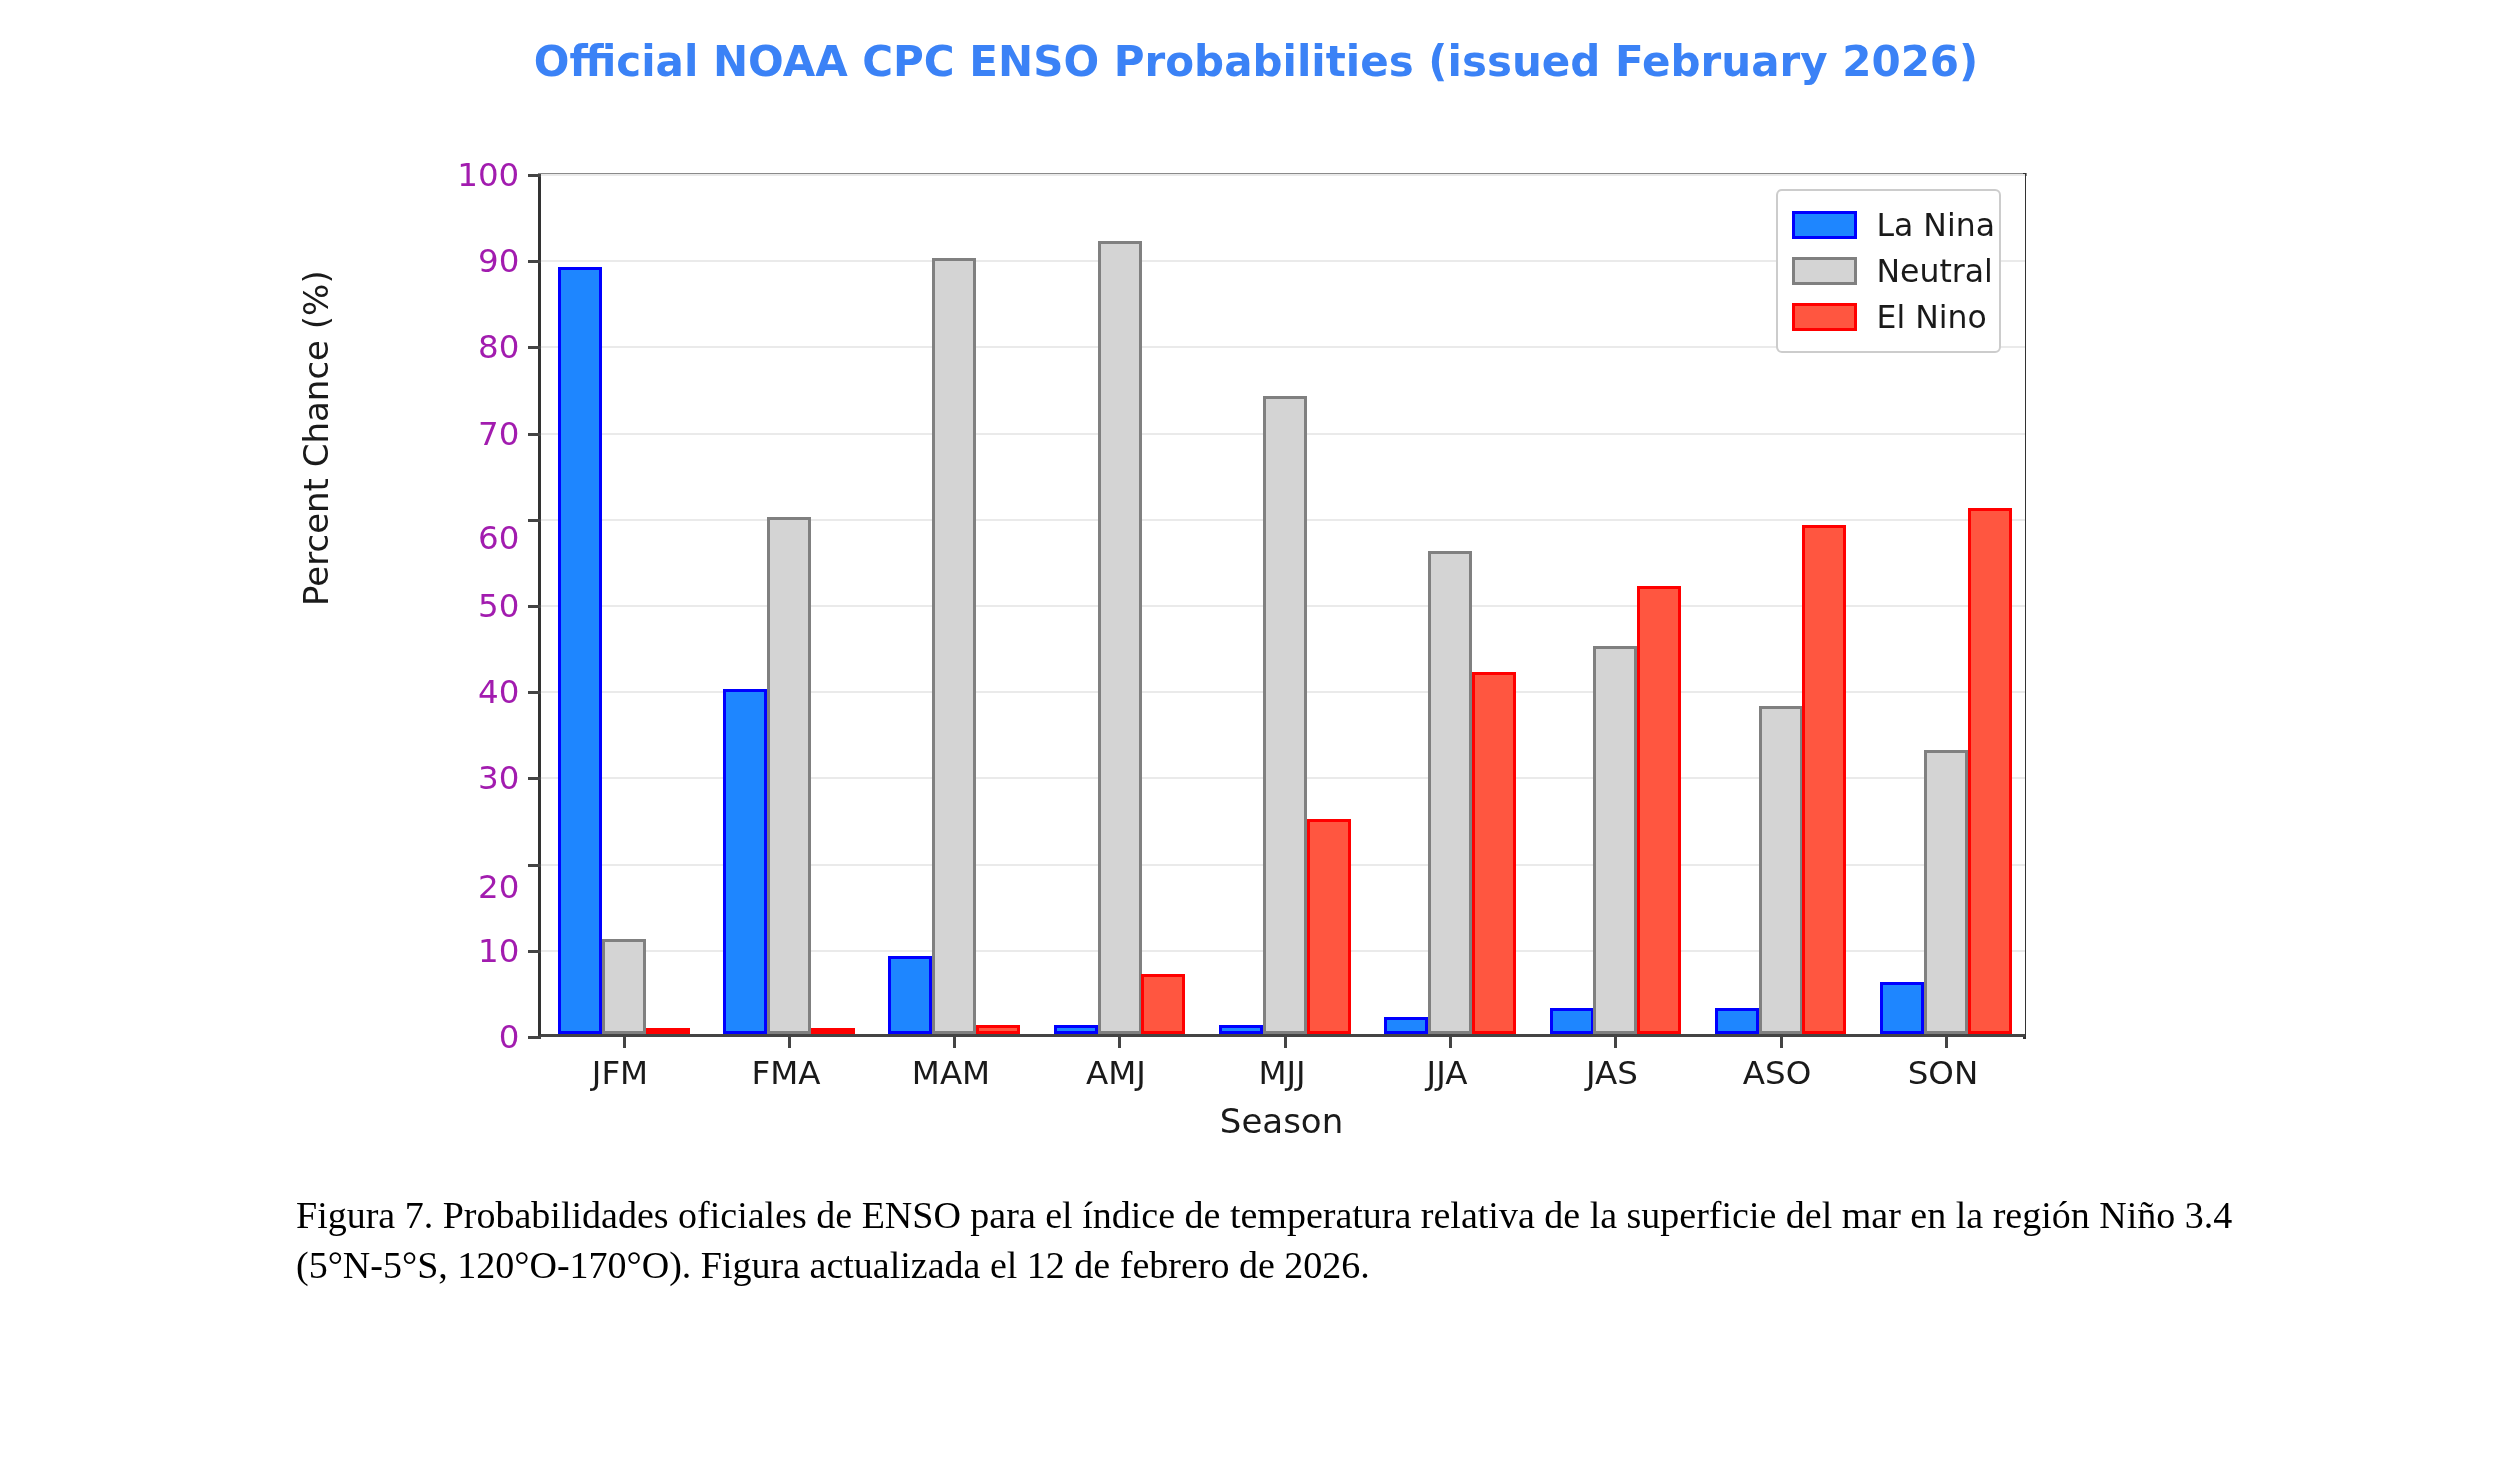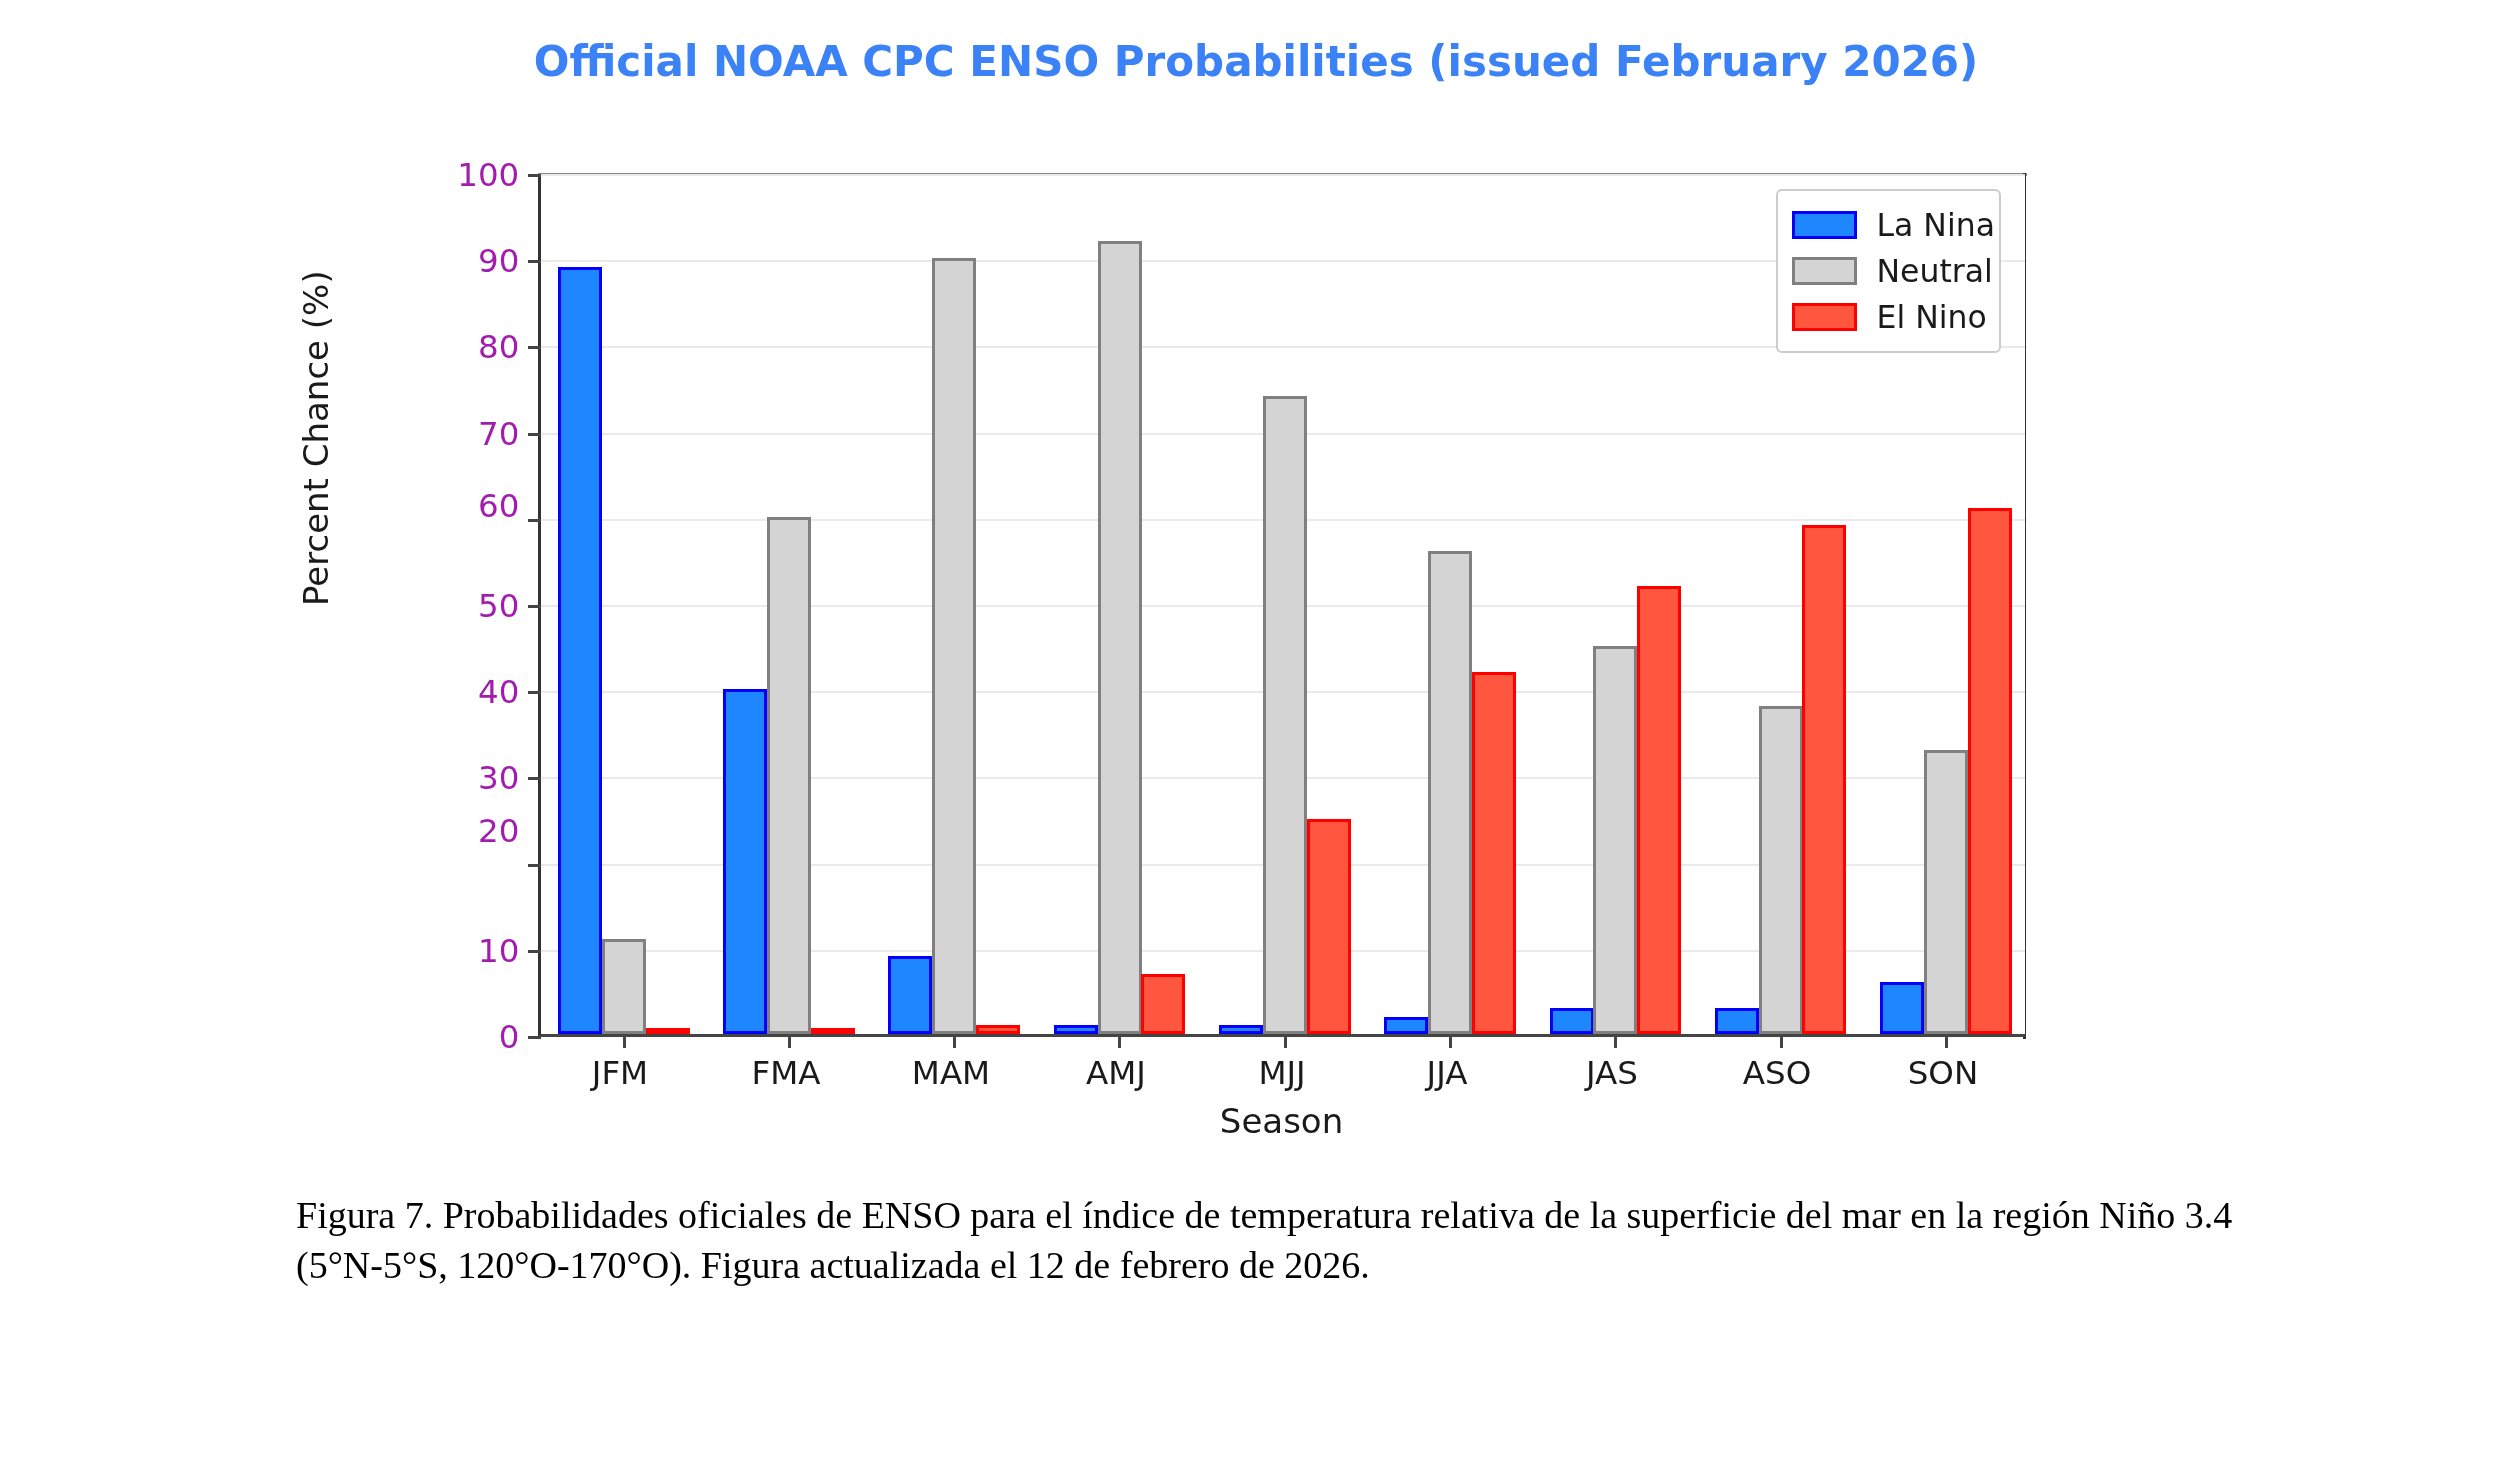--- a/index.html
+++ b/index.html
@@ -235,29 +235,29 @@
         <div class="gridline" style="top: 171px;"></div>
         <div class="gridline" style="top: 85px;"></div>
         <div class="gridline" style="top: -1px;"></div>
       </div>
     <div id="y-ticks">
         <div class="y-tick-mark" style="top: 861px;"></div>
         <div class="y-tick-label" style="top: 862px;">0</div>
         <div class="y-tick-mark" style="top: 775px;"></div>
         <div class="y-tick-label" style="top: 776px;">10</div>
         <div class="y-tick-mark" style="top: 689px;"></div>
-        <div class="y-tick-label" style="top: 656px;">20</div>
+        <div class="y-tick-label" style="top: 712px;">20</div>
         <div class="y-tick-mark" style="top: 602px;"></div>
         <div class="y-tick-label" style="top: 603px;">30</div>
         <div class="y-tick-mark" style="top: 516px;"></div>
         <div class="y-tick-label" style="top: 517px;">40</div>
         <div class="y-tick-mark" style="top: 430px;"></div>
         <div class="y-tick-label" style="top: 431px;">50</div>
         <div class="y-tick-mark" style="top: 344px;"></div>
-        <div class="y-tick-label" style="top: 331px;">60</div>
+        <div class="y-tick-label" style="top: 363px;">60</div>
         <div class="y-tick-mark" style="top: 258px;"></div>
         <div class="y-tick-label" style="top: 259px;">70</div>
         <div class="y-tick-mark" style="top: 171px;"></div>
         <div class="y-tick-label" style="top: 172px;">80</div>
         <div class="y-tick-mark" style="top: 85px;"></div>
         <div class="y-tick-label" style="top: 86px;">90</div>
         <div class="y-tick-mark" style="top: -1px;"></div>
         <div class="y-tick-label" style="top: 0px;">100</div>
       </div>
     <div id="bars">

